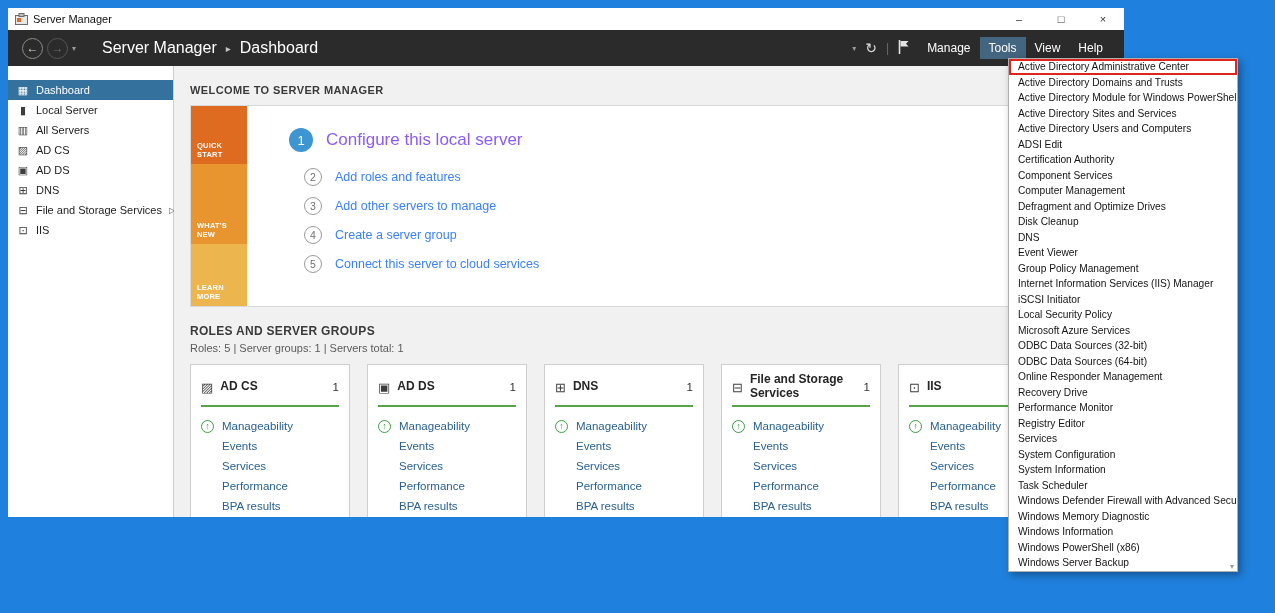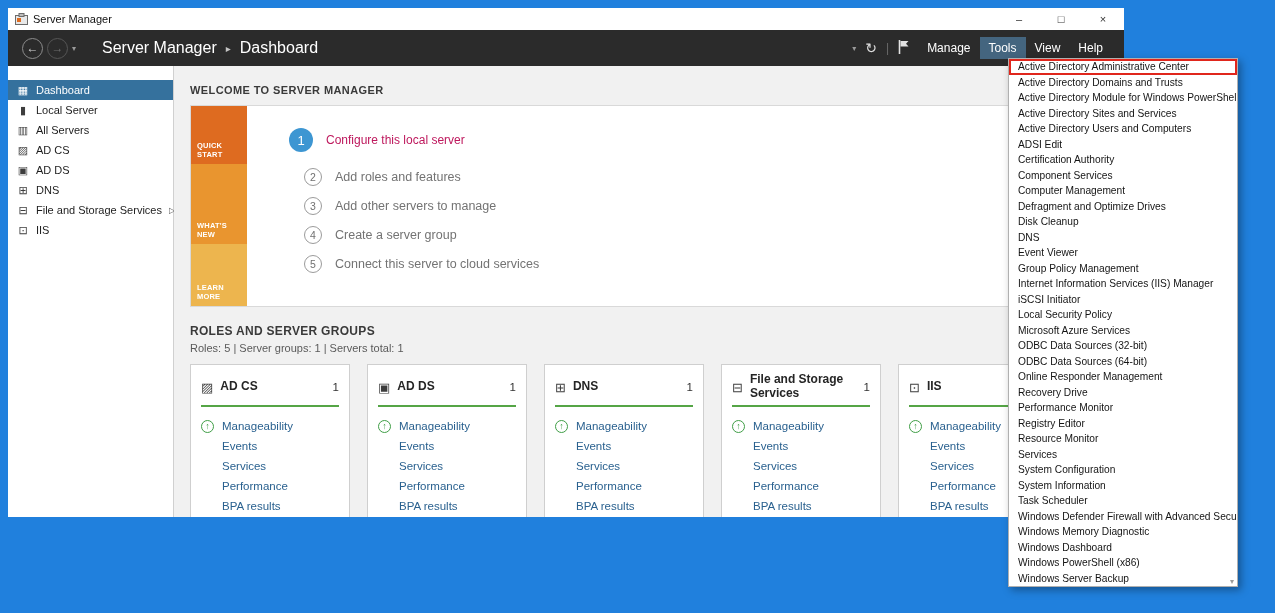--- a/index.html
+++ b/index.html
@@ -46,22 +46,22 @@
   .tiles { width:56px; display:flex; flex-direction:column; flex-shrink:0; }
   .tile { color:#fff; font-size:7.5px; font-weight:bold; display:flex; align-items:flex-end; padding:0 2px 5px 6px; letter-spacing:.2px; }
   .tile-0 { height:58px; } .tile-1 { height:80px; } .tile-2 { flex:1; }
   .steps { flex:1; padding:22px 0 0 42px; }
   .step { display:flex; align-items:center; }
   .step-0 { margin-bottom:16px; }
   .step-n { margin:0 0 11px 15px; }
   .step-circle { border-radius:50%; display:flex; align-items:center; justify-content:center; flex-shrink:0; }
   .step-0 .step-circle { width:24px; height:24px; background:#3d96d2; color:#fff; font-size:13px; margin-right:13px; }
   .step-n .step-circle { width:18px; height:18px; border:1px solid #9b9b9b; color:#707070; font-size:10.5px; margin-right:13px; background:#fff; }
-  .step-0 .step-label { font-size:12px; color:#be185d; }
-  .step-n .step-label { font-size:12.5px; color:#737373; }
+  .step-0 .step-label { font-size:17px; color:#8b5cf6; }
+  .step-n .step-label { font-size:12.5px; color:#3b82f6; }
   .roles-title { margin-top:17px; font-size:12px; font-weight:bold; color:#3a3a3a; letter-spacing:.3px; }
   .roles-sub { margin-top:4px; font-size:11px; color:#5a5a5a; }
   .cards-row { display:flex; gap:17px; margin-top:10px; }
   .cards-row.row2 { margin-top:16px; }
   .card { width:160px; background:#fff; border:1px solid #cfcfcf; padding:6px 10px 16px 10px; min-height:170px; }
   .row2 .card { min-height:0; }
   .card-head { display:flex; align-items:center; gap:7px; min-height:32px; }
   .row2 .card-head { min-height:24px; }
   .card-icon { font-size:13px; color:#3d3d3d; flex-shrink:0; }
   .card-title { font-size:12px; color:#252525; font-weight:bold; line-height:1.15; }
@@ -390,27 +390,26 @@
         <div class="menu-item">Internet Information Services (IIS) Manager</div>
         <div class="menu-item">iSCSI Initiator</div>
         <div class="menu-item">Local Security Policy</div>
         <div class="menu-item">Microsoft Azure Services</div>
         <div class="menu-item">ODBC Data Sources (32-bit)</div>
         <div class="menu-item">ODBC Data Sources (64-bit)</div>
         <div class="menu-item">Online Responder Management</div>
         <div class="menu-item">Recovery Drive</div>
         <div class="menu-item">Performance Monitor</div>
         <div class="menu-item">Registry Editor</div>
-        <div class="menu-item">Resource Monitor</div>
         <div class="menu-item">Services</div>
         <div class="menu-item">System Configuration</div>
         <div class="menu-item">System Information</div>
         <div class="menu-item">Task Scheduler</div>
         <div class="menu-item">Windows Defender Firewall with Advanced Security</div>
         <div class="menu-item">Windows Memory Diagnostic</div>
-        <div class="menu-item">Windows Dashboard</div>
+        <div class="menu-item">Windows Information</div>
         <div class="menu-item">Windows PowerShell (x86)</div>
         <div class="menu-item">Windows Server Backup</div>
       </div>
     <span class="menu-scroll">▾</span>
   </div>
 
 </div>
 
 </body></html>

